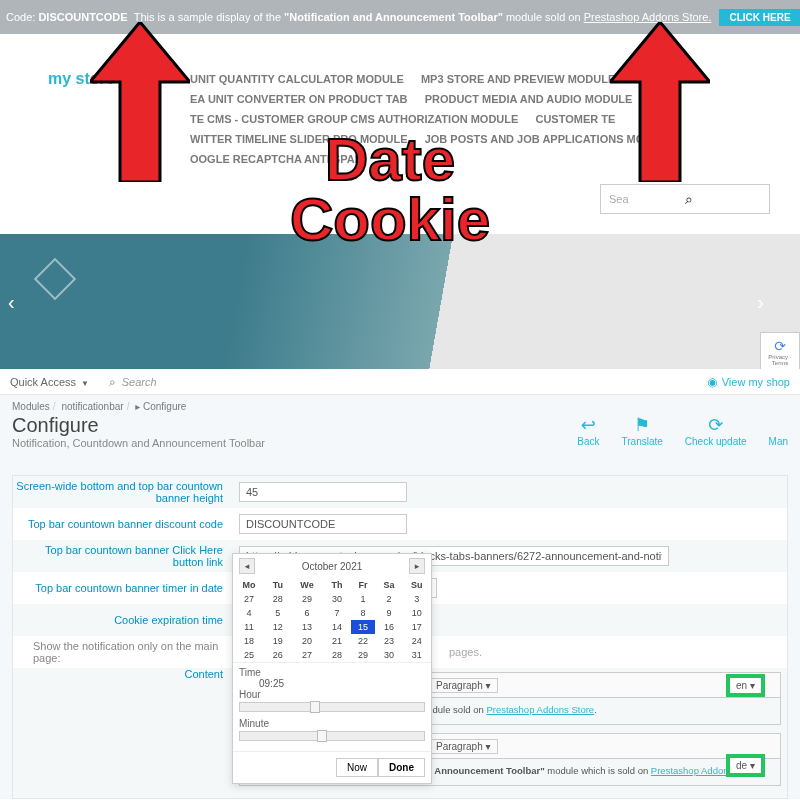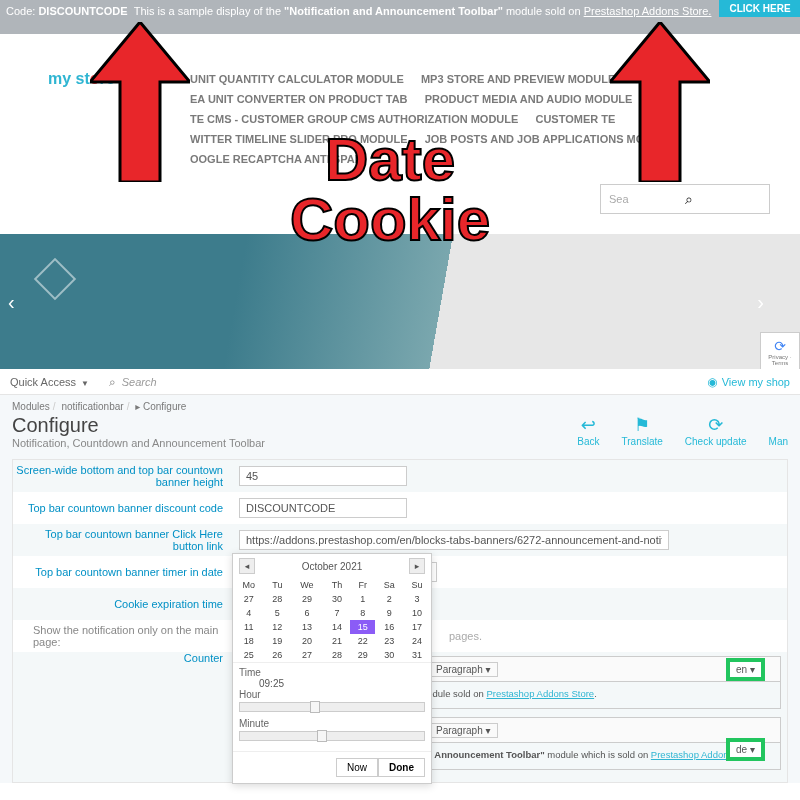--- a/index.html
+++ b/index.html
@@ -1,18 +1,18 @@
 <!DOCTYPE html>
 <html><head>
 <meta charset="utf-8">
 <style>
 *{box-sizing:border-box;margin:0;padding:0;font-family:Arial,Helvetica,sans-serif}
 body{width:800px;height:800px;overflow:hidden;background:#fff;font-size:11px;color:#555}
 
-.nbar{height:22px;background:#b0b5ba;display:flex;align-items:flex-end;padding:17px 6px;white-space:nowrap;position:relative}
+.nbar{height:22px;background:#b0b5ba;display:flex;align-items:center;padding:17px 6px;white-space:nowrap;position:relative}
 .nbar .code-lbl{color:#fff}
 .nbar .code-val{color:#fff;font-weight:bold}
 .nbar .msg{color:#fff;margin-left:6px}
 .nbar .msg .bold{font-weight:bold;color:#fff}
 .nbar .msg a{color:#fff;text-decoration:underline}
 .nbar .btn{background:#25b9d7;color:#fff;border:none;padding:3px 10px;font-size:10px;font-weight:bold;margin-left:8px;cursor:pointer}
 
 .store{position:relative;height:335px;border-bottom:1px solid #ddd}
 .store .logo{position:absolute;top:36px;left:48px;font-weight:bold;font-size:16px}
 .store .logo .o{color:#e84141}.store .logo .b{color:#2fb5d2}
@@ -44,39 +44,39 @@
 .qa .view{margin-left:auto;color:#25b9d7;display:flex;align-items:center;gap:4px}
 .qa .eye{color:#25b9d7;font-size:12px}
 .bc{padding:6px 12px 0;font-size:10px;color:#7a7a7a}
 .bc span.sep{margin:0 3px;color:#ccc}
 .hdr{display:flex;align-items:flex-start;padding:2px 12px 10px}
 .hdr h1{font-size:20px;color:#444;font-weight:400}
 .hdr .sub{font-size:11px;color:#888}
 .hdr .tools{margin-left:auto;display:flex;gap:22px}
 .tool{display:flex;flex-direction:column;align-items:center;color:#25b9d7;font-size:10px}
 .tool .ic{font-size:18px}
-.form{background:#fff;margin:0 12px;border:1px solid #e5e5e5}
+.form{background:#fff;margin:16px 12px;border:1px solid #e5e5e5}
 .row{display:flex;align-items:center;min-height:32px;border-bottom:0}
 .row.alt{background:#f4f8f9}
 .row .lbl{width:220px;text-align:right;padding-right:10px;color:#0090c5;font-size:11px}
 .row .val{flex:1;padding:4px 6px}
 .row .val input{border:1px solid #ccc;padding:3px 6px;font-size:11px;color:#555}
 .row .val .wide{width:430px}
 .row .val .mid{width:168px}
 .row .val .dategrp{display:flex}
 .row .val .calbtn{border:1px solid #ccc;border-left:none;width:30px;display:flex;align-items:center;justify-content:center;background:#fff;cursor:pointer;font-size:11px}
 .hint{color:#aaa}
 
 .dp{position:absolute;left:232px;top:553px;width:200px;background:#fff;border:1px solid #ccc;box-shadow:0 2px 8px rgba(0,0,0,.15);z-index:10;font-size:10px}
 .dp .dph{display:flex;align-items:center;justify-content:space-between;padding:4px 6px}
 .dp .dph .nv{background:#eee;border:1px solid #ccc;width:16px;height:16px;display:flex;align-items:center;justify-content:center;cursor:pointer;font-size:9px}
 .dp table{width:100%;border-collapse:collapse;text-align:center}
-.dp th{font-weight:normal;padding:2px 0;color:#444;font-size:9px}
+.dp th{font-weight:bold;padding:2px 0;color:#444;font-size:9px}
 .dp td{padding:2px 0;color:#444;cursor:pointer;font-size:9px}
-.dp td.sel{background:#8b5cf6;color:#fff}
+.dp td.sel{background:#1d4ed8;color:#fff}
 .dp .tm{padding:4px 6px;border-top:1px solid #eee}
 .dp .tm .lbl2{font-size:10px;color:#666}
 .dp .tm .slider{height:10px;background:#eee;border:1px solid #ccc;margin:2px 0 6px;position:relative}
 .dp .tm .slider .hnd{position:absolute;top:-2px;width:10px;height:12px;background:#f6f6f6;border:1px solid #bbb}
 .dp .ft{display:flex;justify-content:flex-end;padding:6px;border-top:1px solid #eee}
 .dp .ft button{border:1px solid #ccc;background:#fff;padding:3px 10px;font-size:10px;cursor:pointer}
 
 .rte{border:1px solid #ccc;margin-bottom:8px}
 .rte .tb{display:flex;align-items:center;gap:4px;border-bottom:1px solid #ccc;padding:3px 4px;background:#fafafa}
 .rte .tb .b{min-width:18px;height:18px;border:1px solid transparent;display:flex;align-items:center;justify-content:center;color:#555;font-size:10px;cursor:pointer}
@@ -215,21 +215,21 @@
     <div class="row alt">
         <div class="lbl">Cookie expiration time</div>
         <div class="val"></div>
       </div>
     <div class="row" style="color:#888">
         <div class="lbl" style="color:#888;text-align:left;padding-left:20px;width:220px">Show the notification only on the main page:</div>
         <div class="val"><span class="hint" style="margin-left:210px">pages.</span></div>
       </div>
 
     <div class="row alt" style="align-items:flex-start">
-        <div class="lbl">Counter</div>
+        <div class="lbl">Content</div>
       <div class="val content-row" style="flex:1">
         <div class="rte">
           <div class="tb">
             <span class="b">&lt;&gt;</span>
               <span class="sep2"></span>
             <span class="b">
                 <b>B</b>
               </span>
             <span class="b">
                 <i>I</i>

